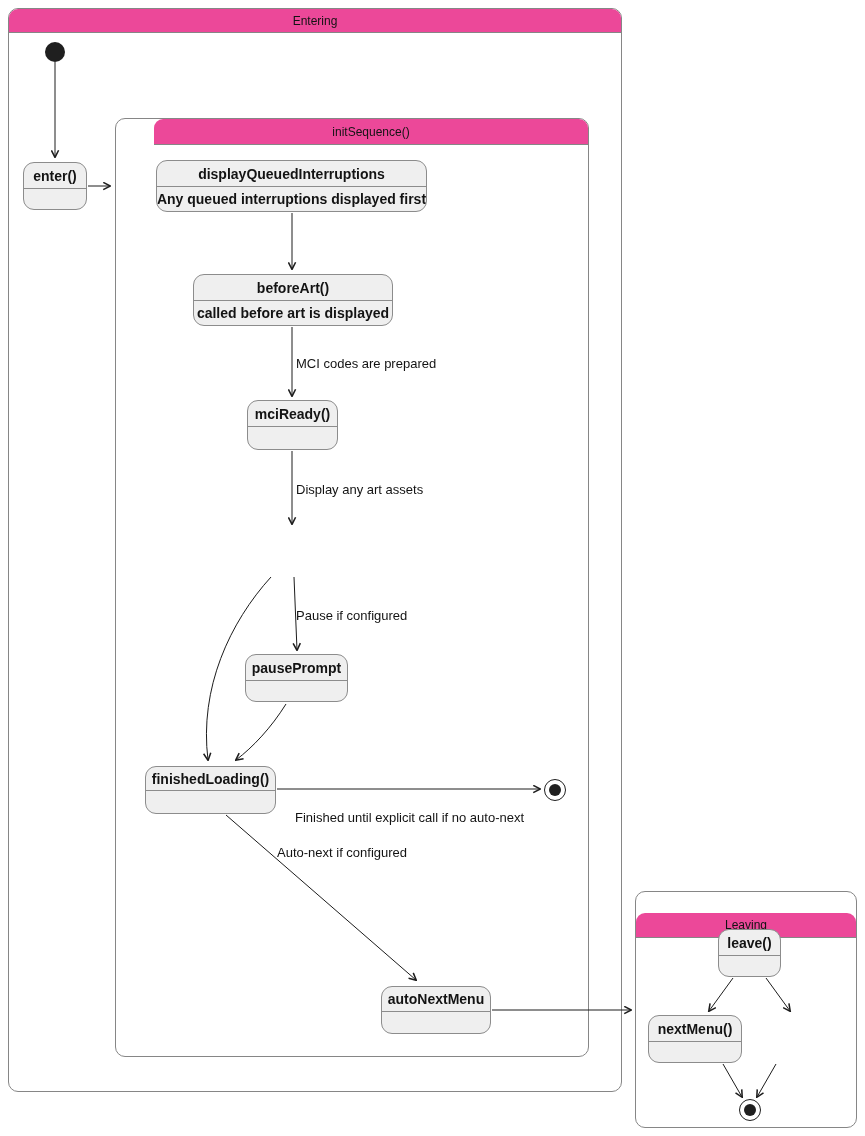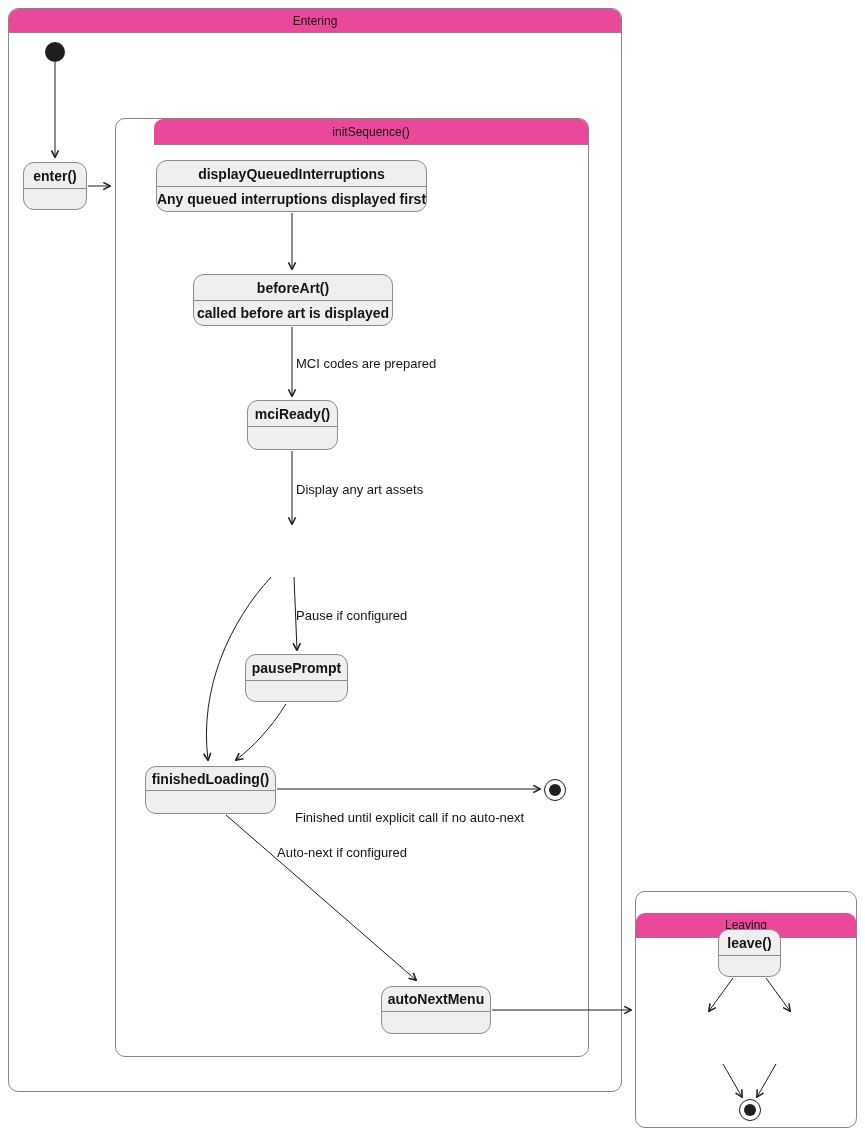--- a/index.html
+++ b/index.html
@@ -125,20 +125,24 @@
   <div class="state" style="left:381px;top:986px;width:110px;height:48px;">
     <div class="title" style="flex-basis:24px;">autoNextMenu</div>
     <div class="body"></div>
   </div>
 
   <div class="state" style="left:718px;top:929px;width:63px;height:48px;">
     <div class="title">leave()</div>
     <div class="body"></div>
   </div>
 
+  <div class="state" style="left:648px;top:1015px;width:94px;height:48px;">
+    <div class="title">nextMenu()</div>
+    <div class="body"></div>
+  </div>
 
 
   <div class="final-node" style="left:544px;top:779px;">
     <div class="dot"></div>
   </div>
   <div class="final-node" style="left:739px;top:1099px;">
     <div class="dot"></div>
   </div>
 
   <div class="edge-label" style="left:296px;top:356px;">MCI codes are prepared</div>

